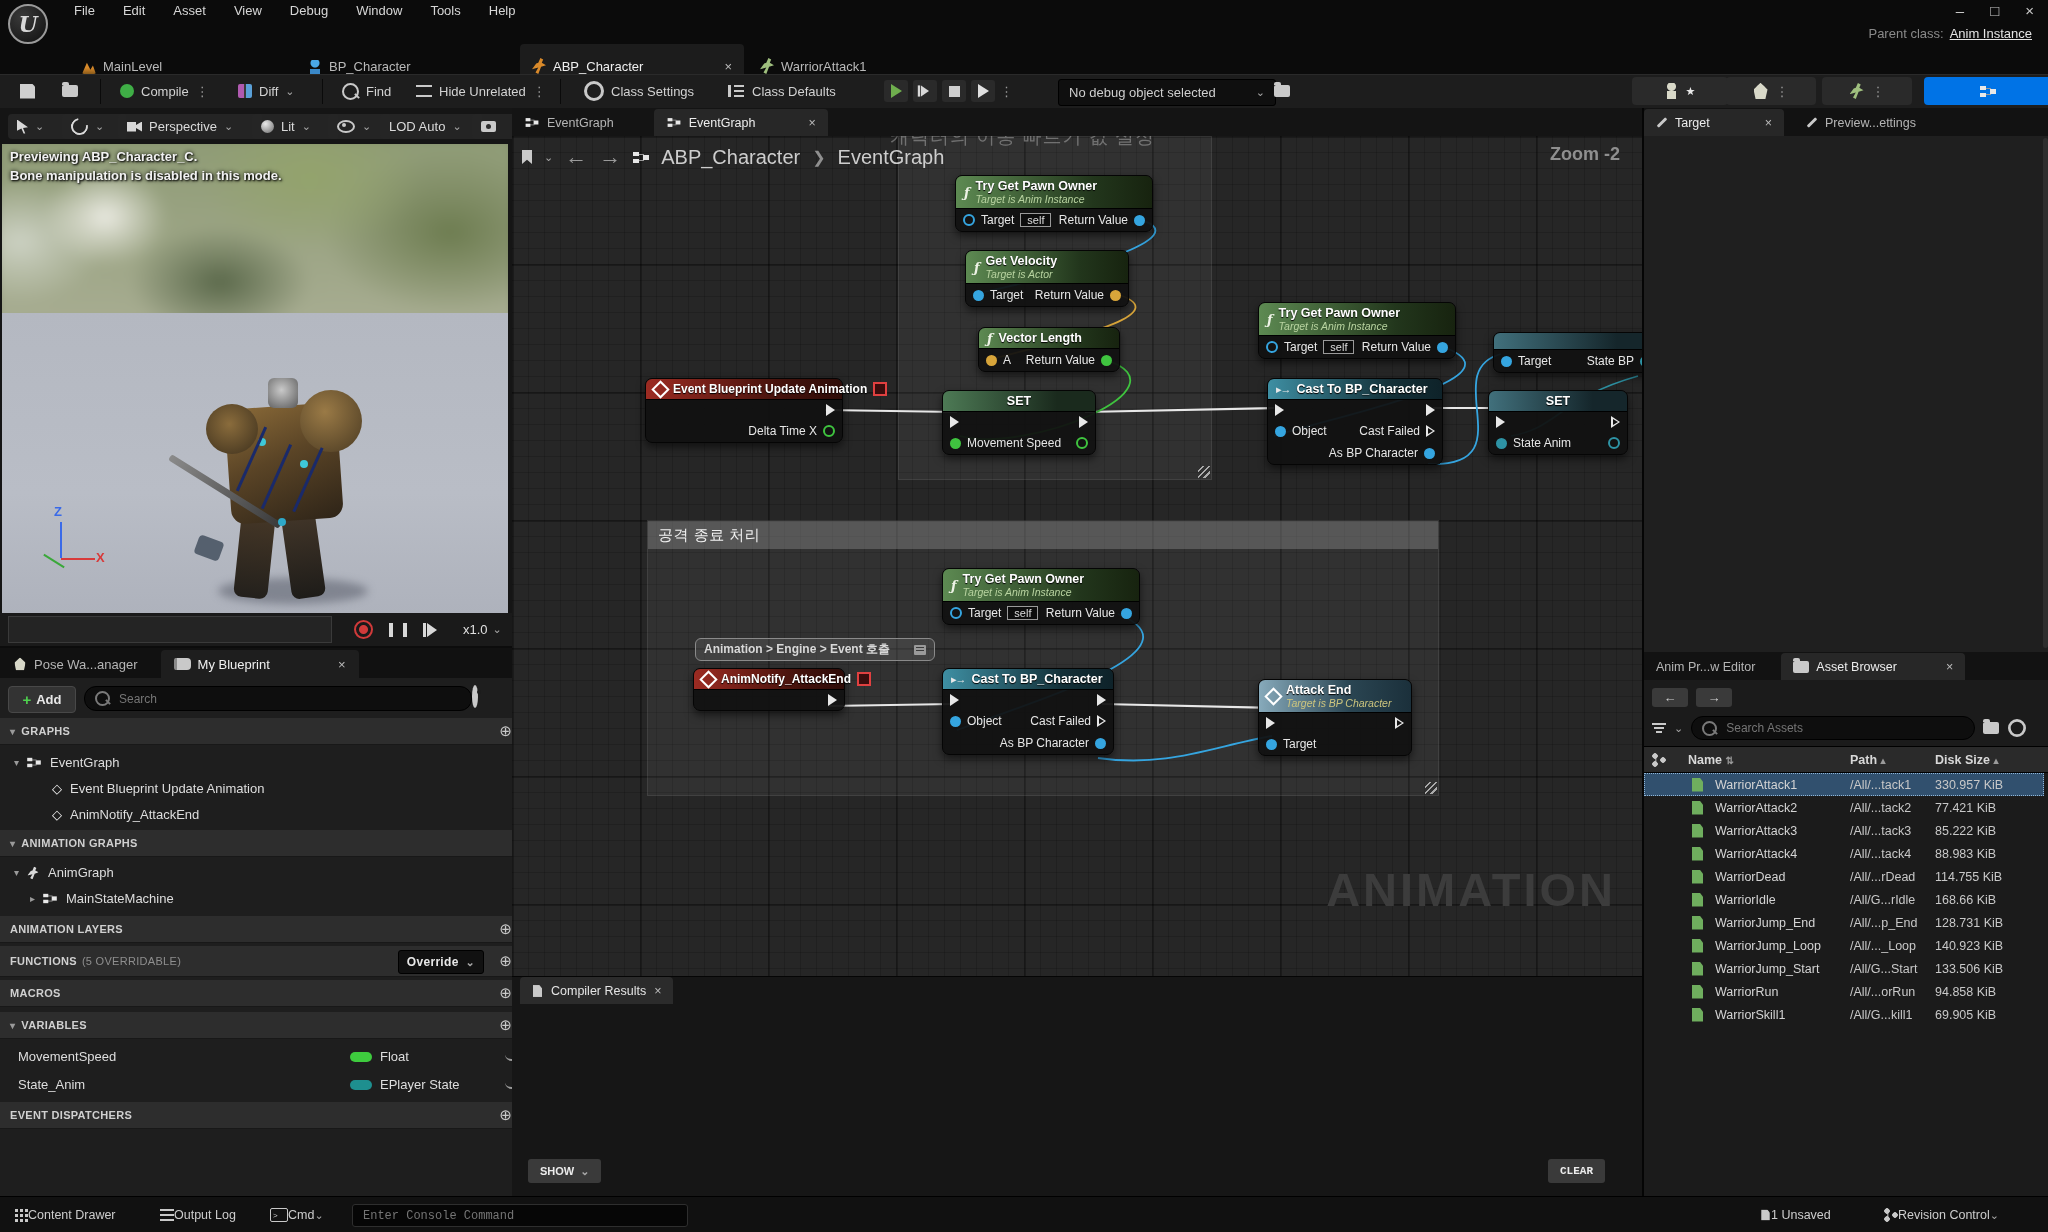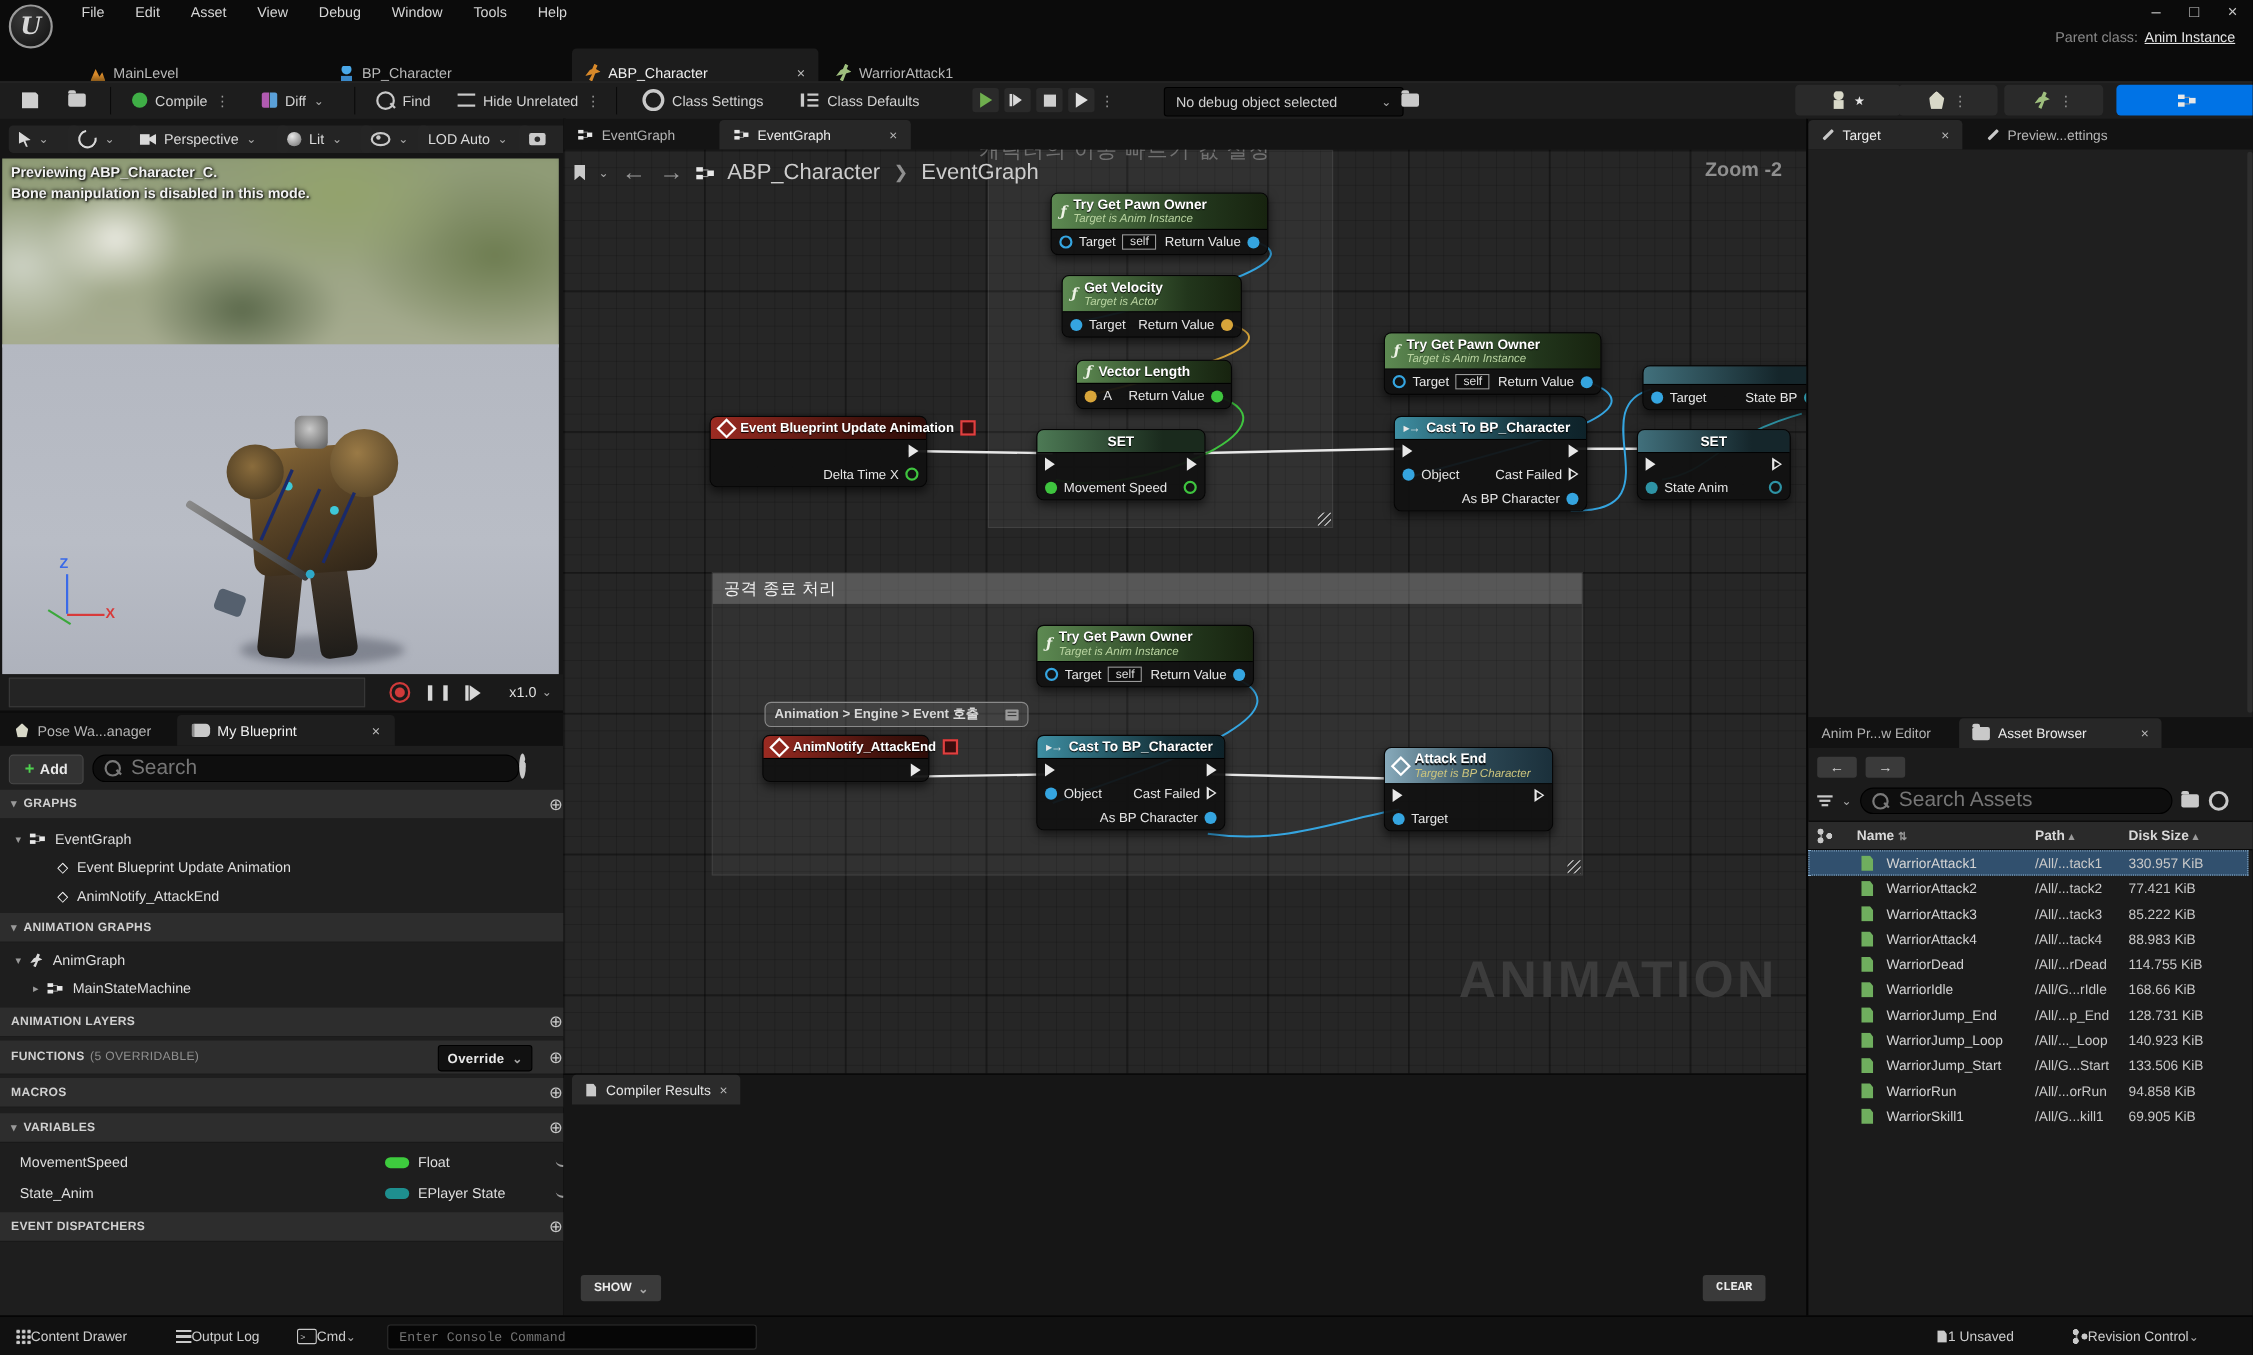--- a/index.html
+++ b/index.html
@@ -109,21 +109,21 @@
   
   #lefttabs{left:0;top:648px;width:512px;height:30px;background:#111;display:flex;align-items:flex-end;}
   .ptab{height:28px;display:flex;align-items:center;gap:7px;padding:0 13px;font-size:13px;color:#b5b5b5;}
   .ptab.active{background:#1e1e1e;color:#efefef;border-radius:4px 4px 0 0;}
   #mbp{left:0;top:678px;width:512px;height:518px;background:#1e1e1e;border-right:2px solid #050505;}
   .addbtn{position:absolute;left:8px;top:8px;width:66px;height:25px;background:#333;border:1px solid #484848;border-radius:4px;
      display:flex;align-items:center;justify-content:center;gap:5px;font-size:13px;font-weight:bold;color:#e8e8e8;}
   .plus{color:#4fd14f;font-weight:bold;font-size:15px;}
   .searchpill{position:absolute;display:flex;align-items:center;gap:7px;background:#0e0e0e;border:1px solid #000;
      border-radius:12px;padding:0 10px;}
-  .searchpill input{background:transparent;border:none;outline:none;color:#bdbdbd;font-size:19px;
+  .searchpill input{background:transparent;border:none;outline:none;color:#bdbdbd;font-size:12px;
      font-family:"Liberation Sans",sans-serif;width:100%;}
   .sect{position:absolute;left:0;width:512px;height:26px;background:#2d2d2d;display:flex;align-items:center;
      font-size:11px;font-weight:bold;letter-spacing:.3px;color:#d0d0d0;padding-left:10px;border-bottom:1px solid #181818;}
   .sect .meta{font-weight:normal;color:#8f8f8f;margin-left:5px;}
   .sect .oplus{position:absolute;right:10px;color:#c8c8c8;font-size:15px;font-weight:normal;}
   .sect .tri{color:#9a9a9a;font-size:10px;margin-right:6px;}
   .mrow{position:absolute;left:0;width:512px;height:25px;display:flex;align-items:center;font-size:13px;color:#dedede;}
   .ovr{position:absolute;right:38px;top:-3px;width:84px;height:22px;background:#111;border:1px solid #000;border-radius:3px;
      display:flex;align-items:center;justify-content:center;gap:7px;font-size:12px;font-weight:bold;color:#e8e8e8;}
   .pill{width:22px;height:10px;border-radius:5px;margin-right:8px;}

